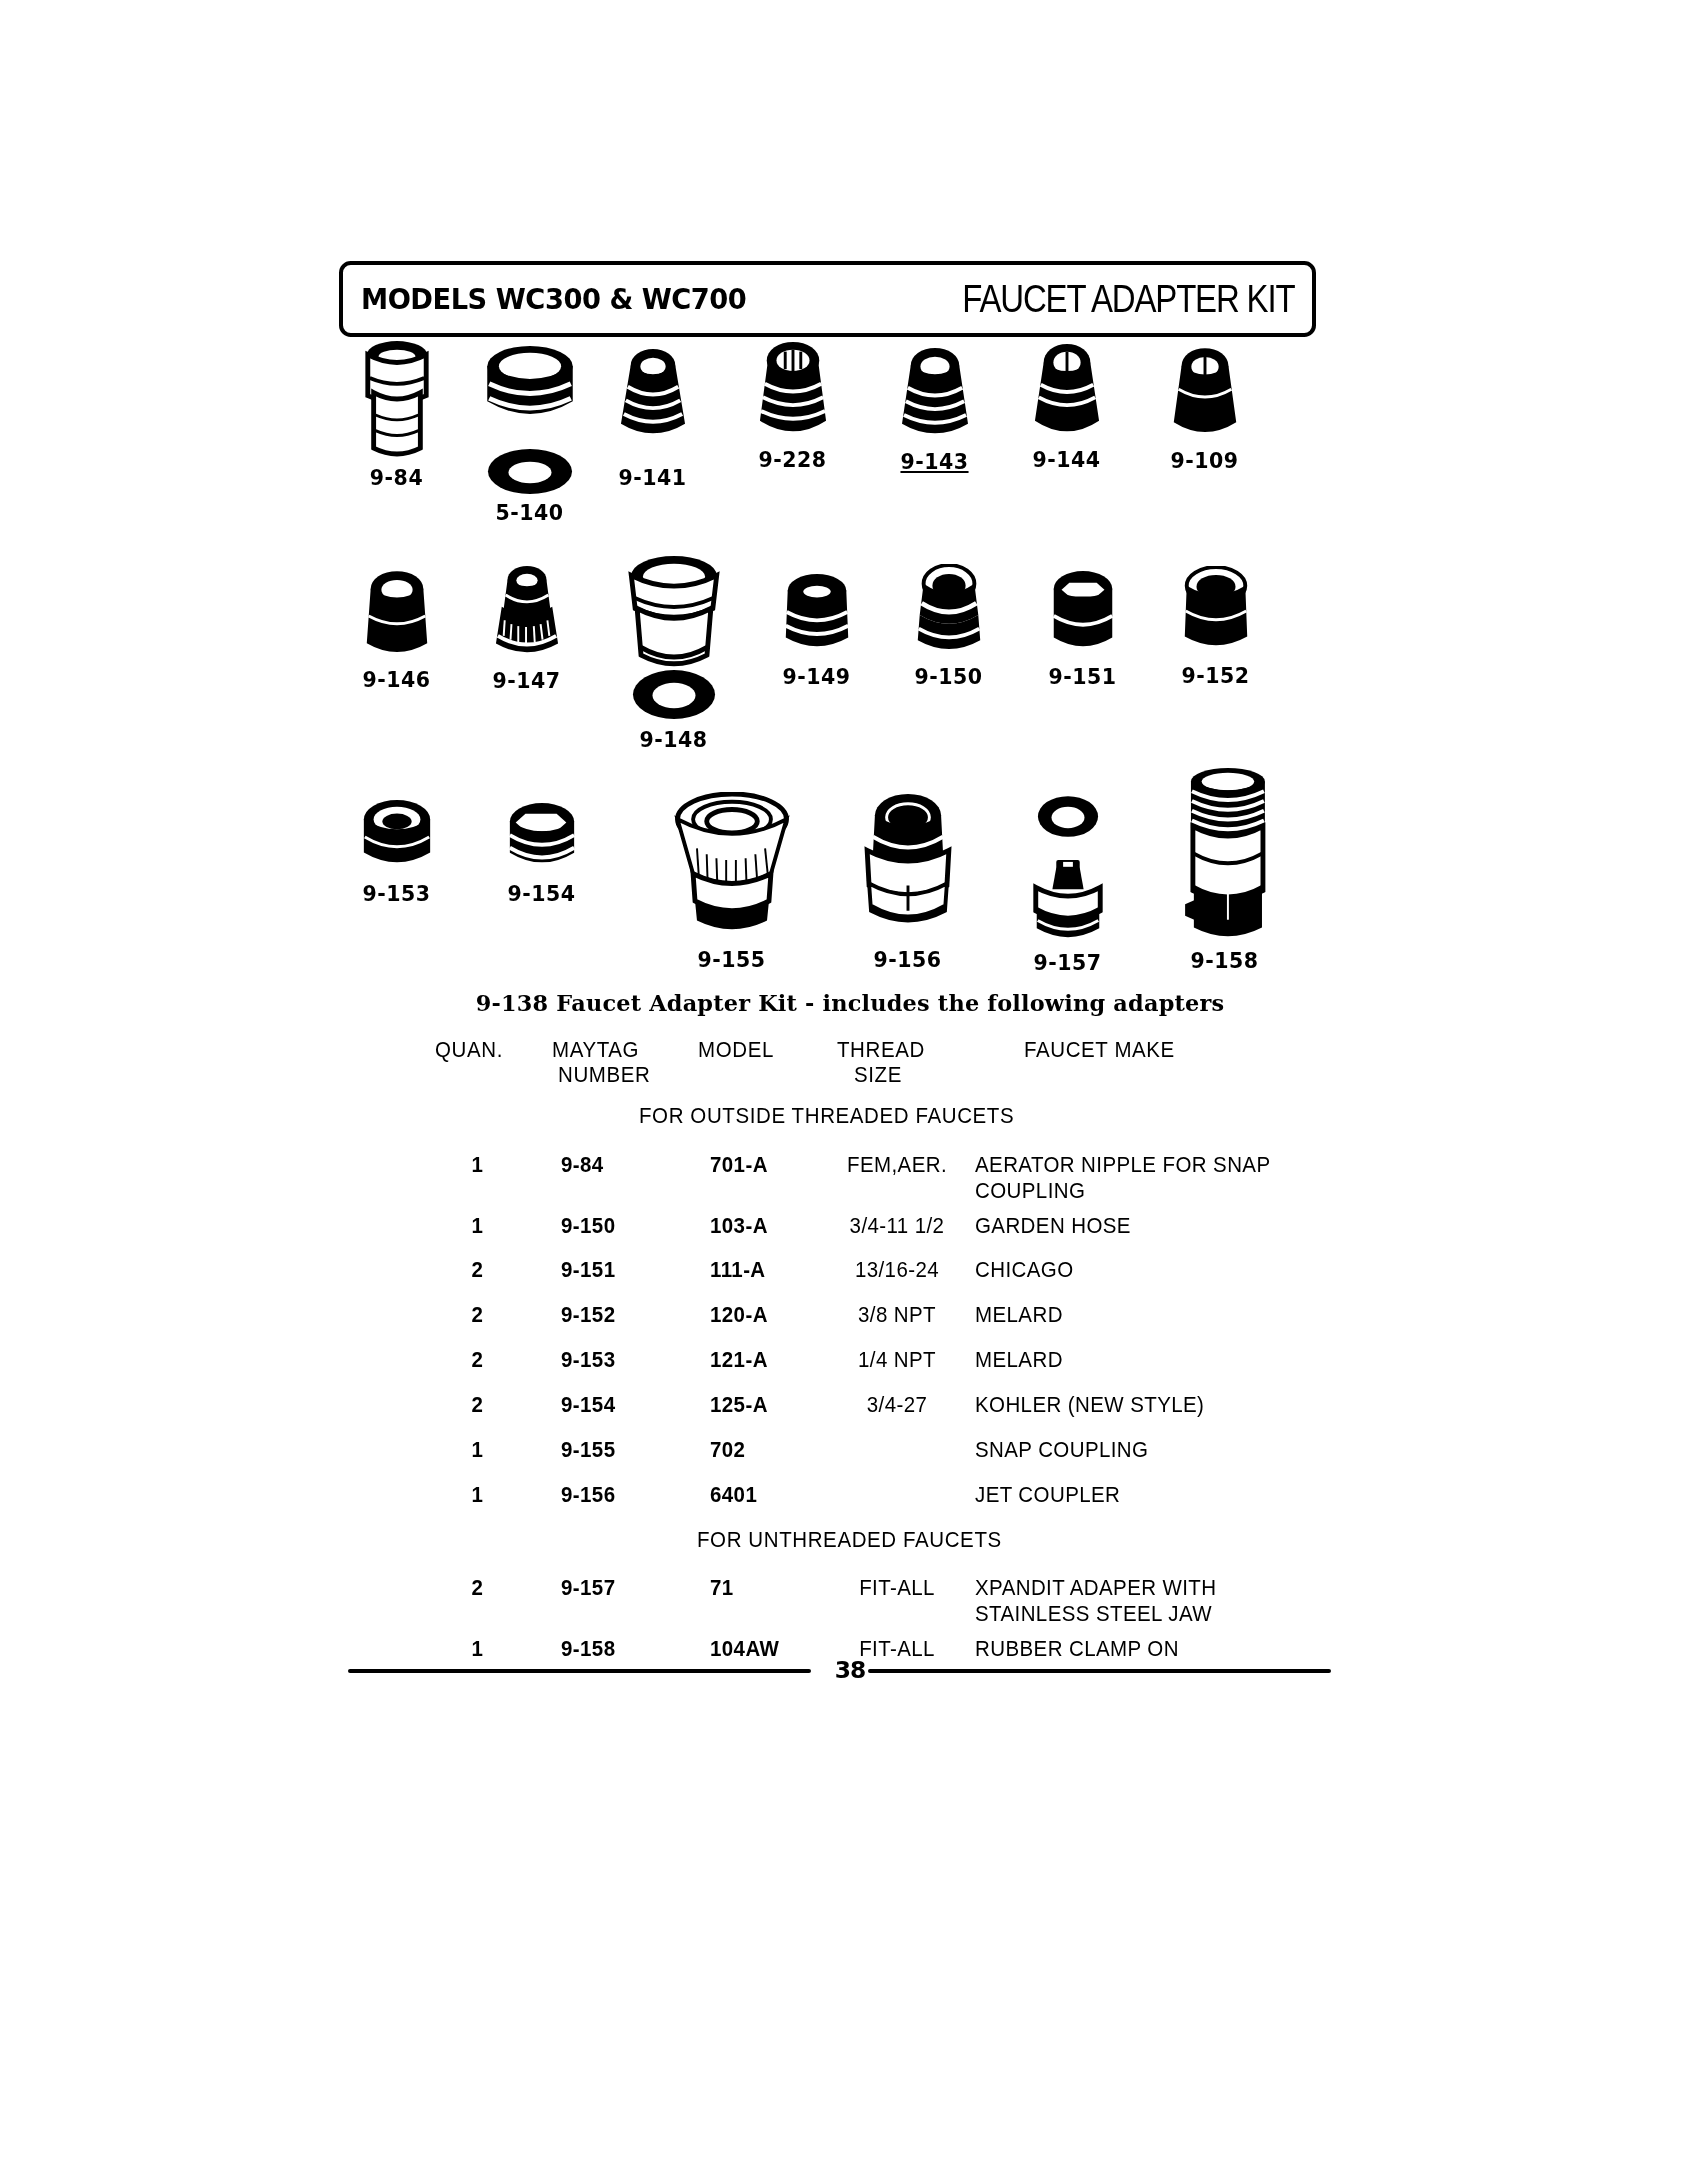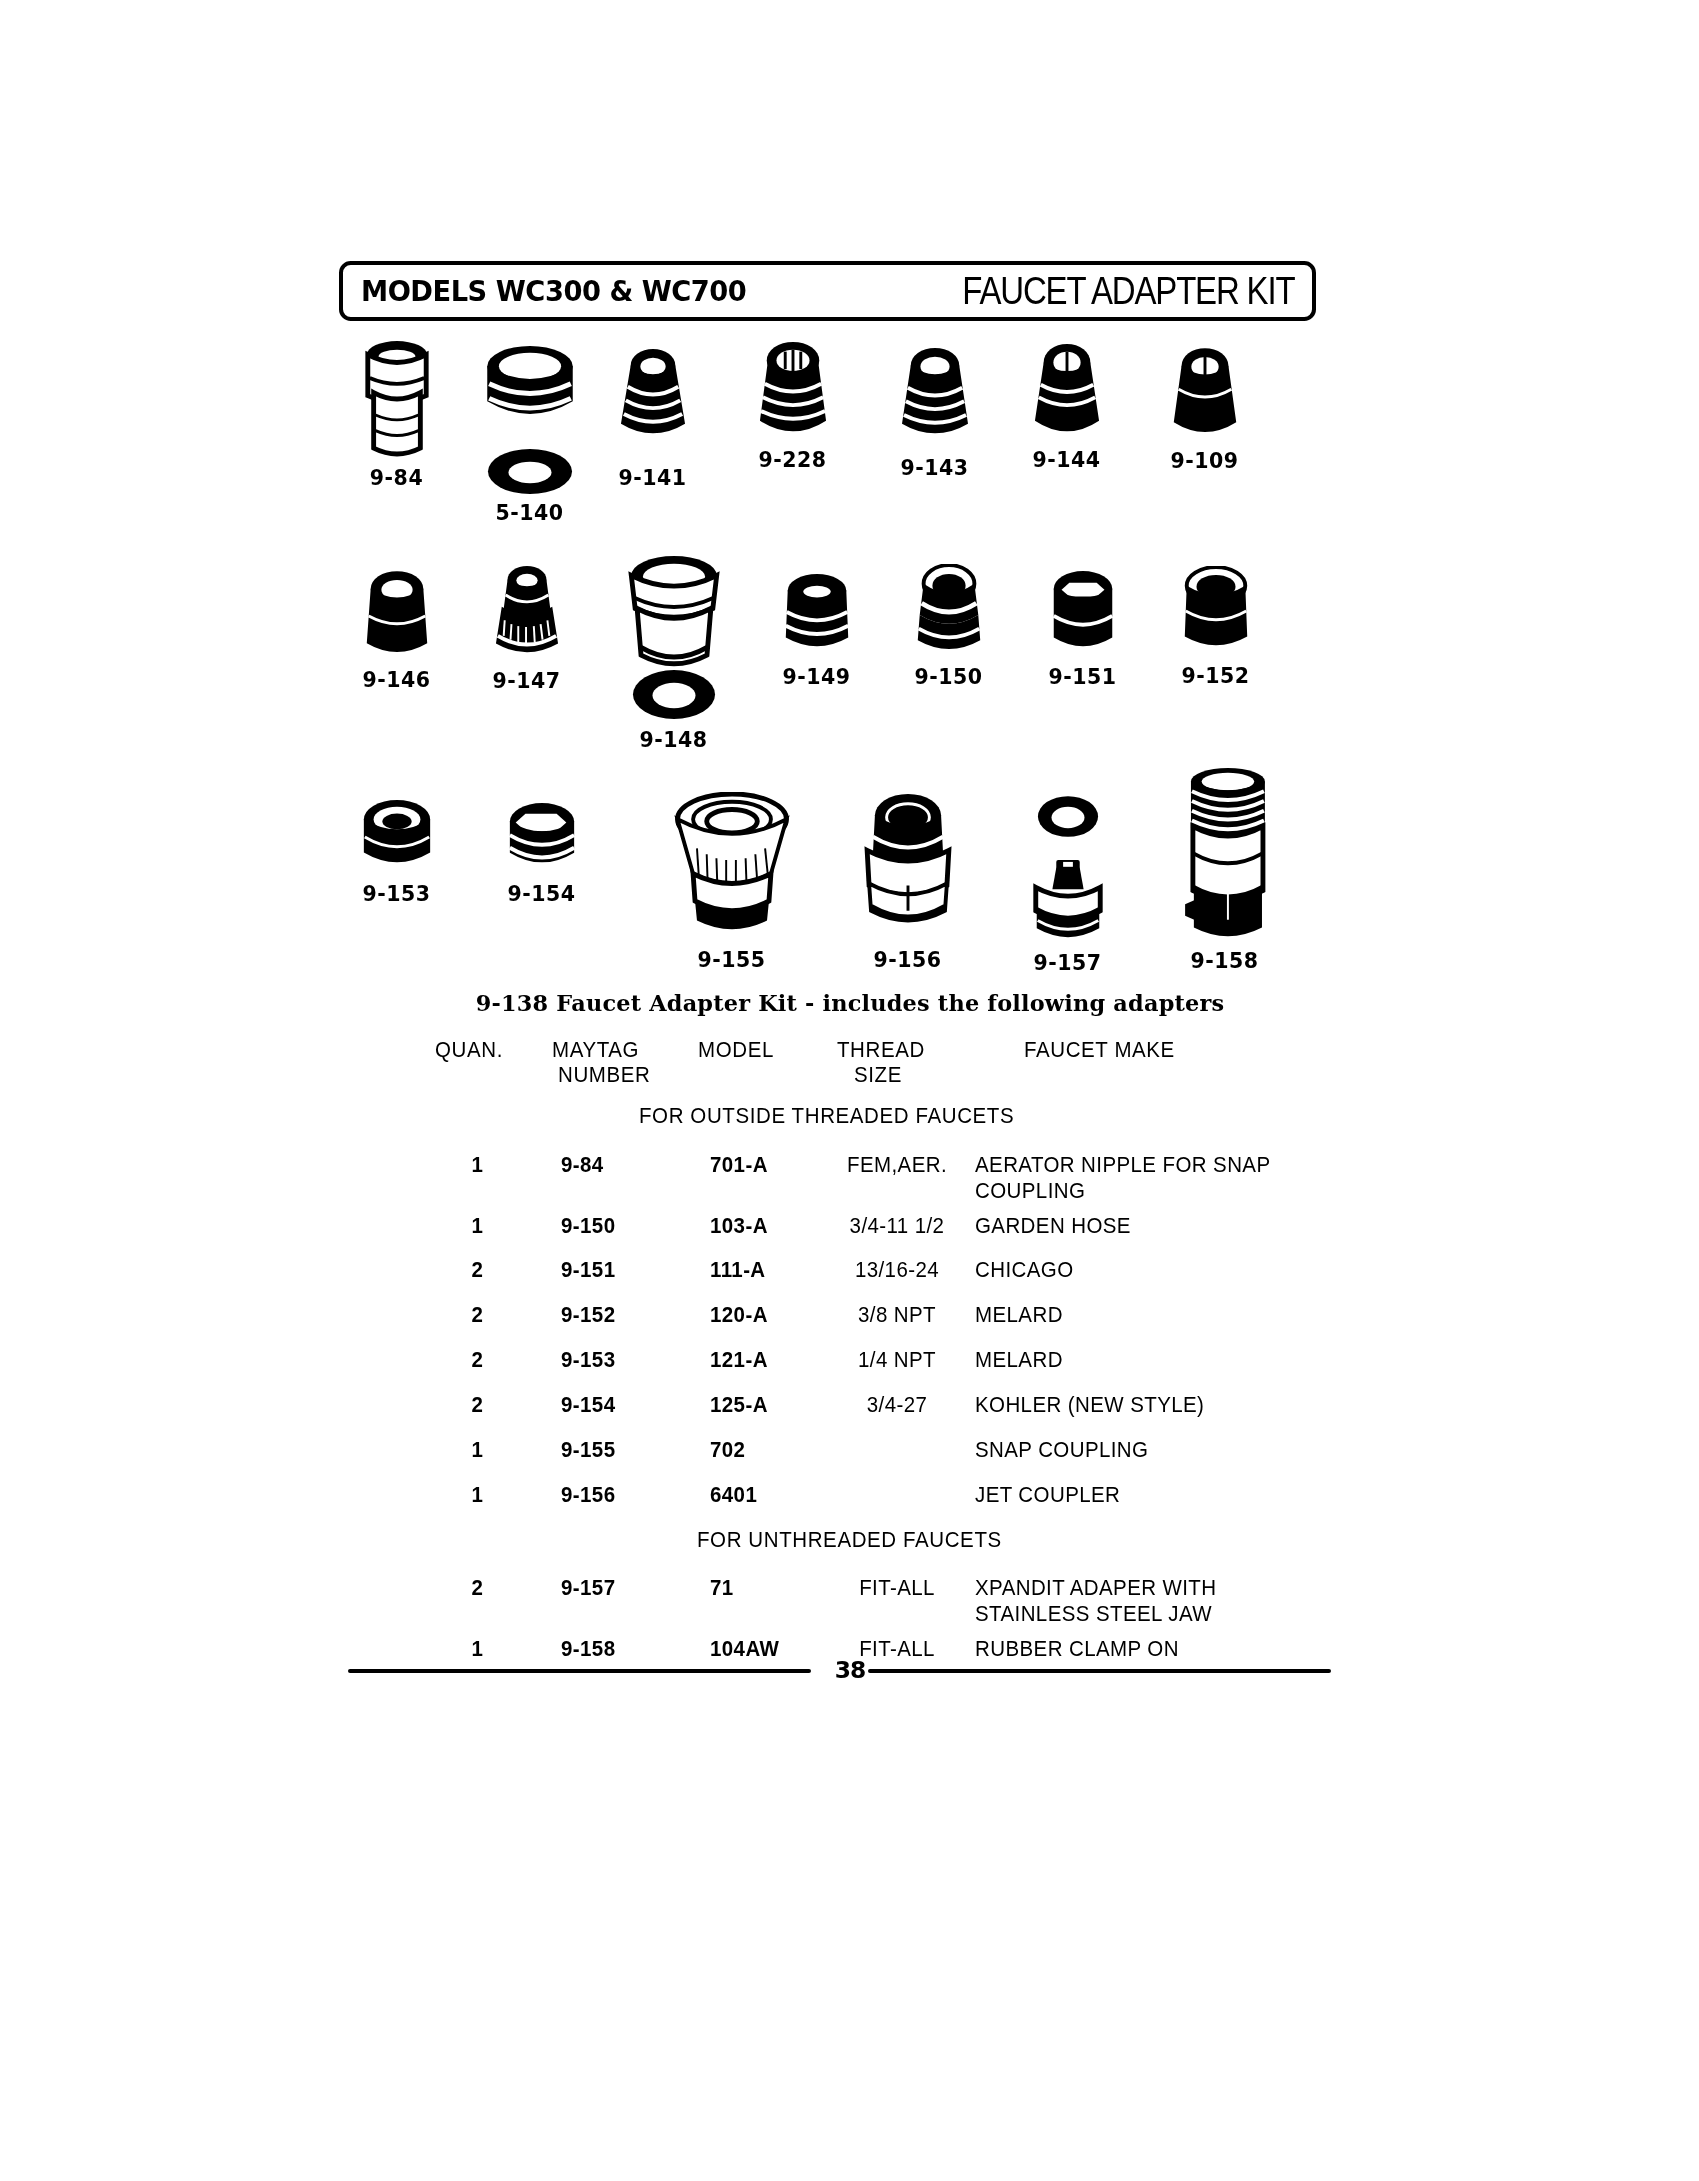--- a/index.html
+++ b/index.html
@@ -5,21 +5,21 @@
 <style>
   html,body{margin:0;padding:0;background:#ffffff;}
   body{
     width:1700px;height:2182px;position:relative;overflow:hidden;
     font-family:"Liberation Sans", sans-serif;color:#000;
   }
   .page{position:absolute;inset:0;background:#fff;}
 
   
   .banner{
-    position:absolute;left:339px;top:261px;width:977px;height:60px;
+    position:absolute;left:339px;top:261px;width:977px;height:76px;
     border:4.9px solid #000;border-radius:11.7px;background:#fff;
     box-sizing:border-box;
   }
   .banner-inner{
     position:absolute;inset:0;display:flex;align-items:center;
     justify-content:space-between;padding:0 17.6px;
   }
   .banner-left{
     font-weight:bold;font-size:29px;letter-spacing:-0.5px;
     font-family:"DejaVu Sans", sans-serif;
@@ -179,21 +179,21 @@
       <div class="art" style="top:0;">
         <svg width="82" height="99" viewBox="0 0 84 102">
           <ellipse cx="42" cy="20" rx="25" ry="18" fill="#000"></ellipse>
           <ellipse cx="42" cy="21" rx="15" ry="10" fill="#fff"></ellipse>
           <path d="M17 20 L8 80 Q42 100 76 80 L67 20 Q42 38 17 20 Z" fill="#000"></path>
           <path d="M14 43 Q42 59 70 43" fill="none" stroke="#fff" stroke-width="4"></path>
           <path d="M12 57 Q42 73 72 57" fill="none" stroke="#fff" stroke-width="4"></path>
           <path d="M10 71 Q42 87 74 71" fill="none" stroke="#fff" stroke-width="4"></path>
         </svg>
       </div>
-      <div class="cap" style="top:110px;">9-143</div>
+      <div class="cap" style="top:104px;text-decoration:underline;">9-143</div>
     </div>
 
     <div class="fig" style="left:1013px;top:341px;width:107px;height:151px;">
       <div class="art" style="top:0;">
         <svg width="80" height="103" viewBox="0 0 82 106">
           <ellipse cx="41" cy="22" rx="24" ry="19" fill="#000"></ellipse>
           <ellipse cx="41" cy="22" rx="14" ry="11" fill="#fff"></ellipse>
           <line x1="41" y1="11" x2="41" y2="33" stroke="#000" stroke-width="3"></line>
           <path d="M17 22 L8 82 Q41 104 74 82 L65 22 Q41 40 17 22 Z" fill="#000"></path>
           <path d="M14 45 Q41 60 68 45" fill="none" stroke="#fff" stroke-width="4"></path>

